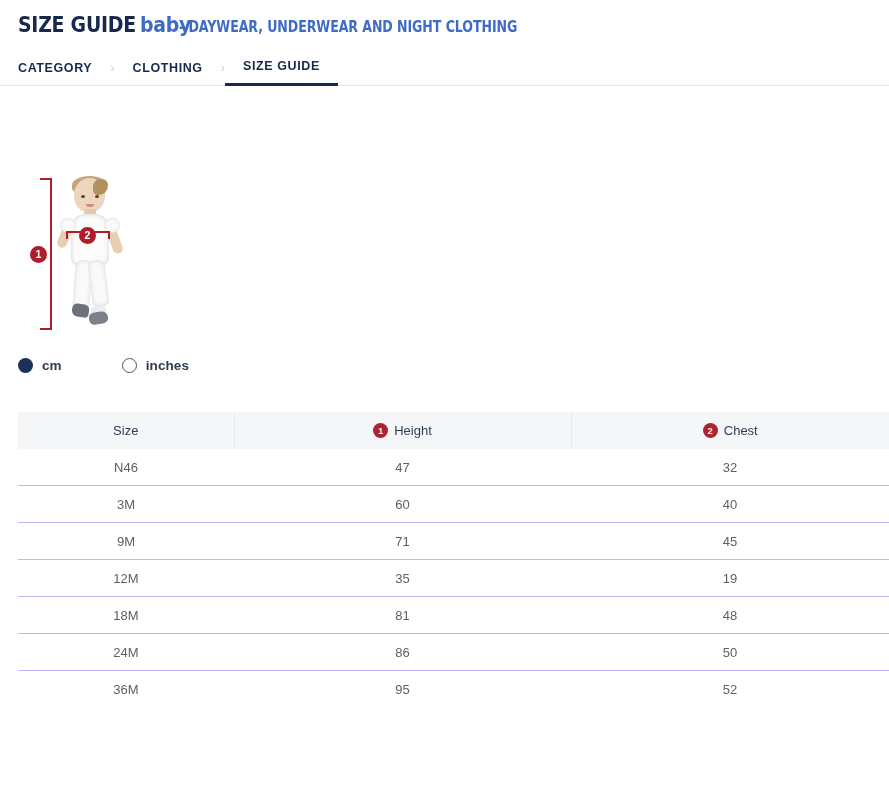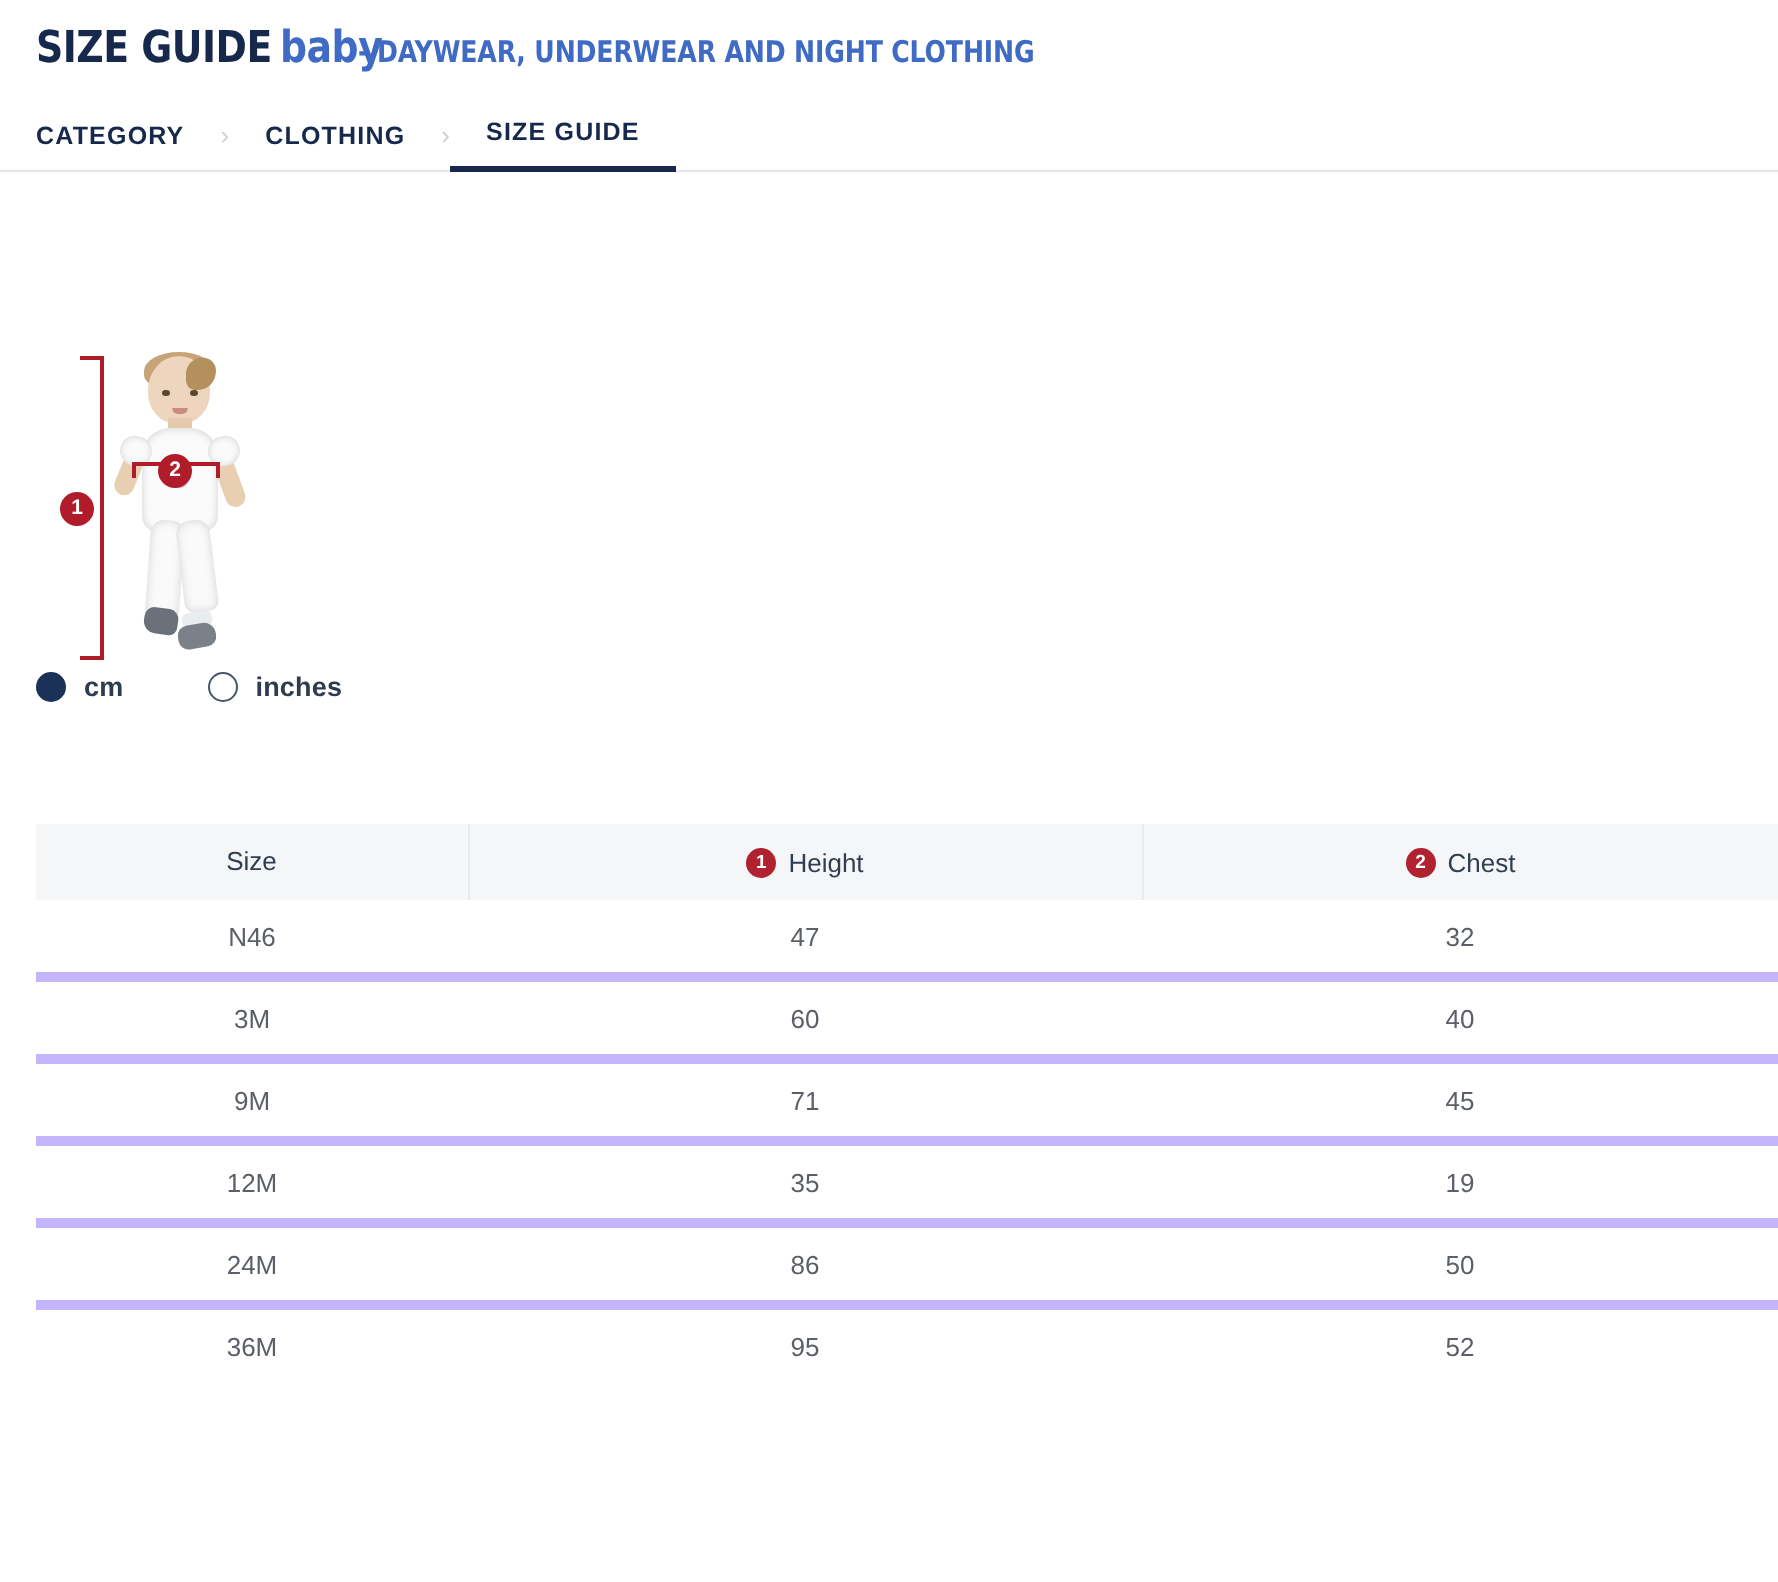--- a/index.html
+++ b/index.html
@@ -313,24 +313,24 @@
   }
   .marker-2 {
     left: 61px;
     top: 51px;
   }
 
   
   .units-row {
     position: absolute;
     left: 18px;
-    top: 336px;
+    top: 358px;
     display: flex;
     align-items: center;
-    gap: 0;
+    gap: 18px;
     text-align: right;
   }
   .unit-opt {
     display: flex;
     align-items: center;
     gap: 9px;
     cursor: pointer;
     margin-right: 42px;
   }
   .radio {
@@ -393,21 +393,21 @@
     display: inline-flex;
     align-items: center;
     justify-content: center;
     line-height: 1;
   }
   .size-table tbody td {
     font-size: 13px;
     color: #5b5f66;
     text-align: center;
     padding: 10.5px 0;
-    border-bottom: 5px solid #c4b5fd;
+    border-bottom: 1px solid #c4b5fd;
   }
   .size-table tbody tr:last-child td {
     border-bottom: none;
   }
   .col-size { width: 216px; }
   .col-height { width: 337px; }
   .col-chest { width: 318px; }
 </style>
 </head>
 <body>
@@ -522,20 +522,25 @@
       <td>9M</td>
       <td>71</td>
       <td>45</td>
     </tr>
     <tr>
       <td>12M</td>
       <td>35</td>
       <td>19</td>
     </tr>
     <tr>
+      <td>18M</td>
+      <td>81</td>
+      <td>48</td>
+    </tr>
+    <tr>
       <td>24M</td>
       <td>86</td>
       <td>50</td>
     </tr>
     <tr>
       <td>36M</td>
       <td>95</td>
       <td>52</td>
     </tr>
   </tbody>

